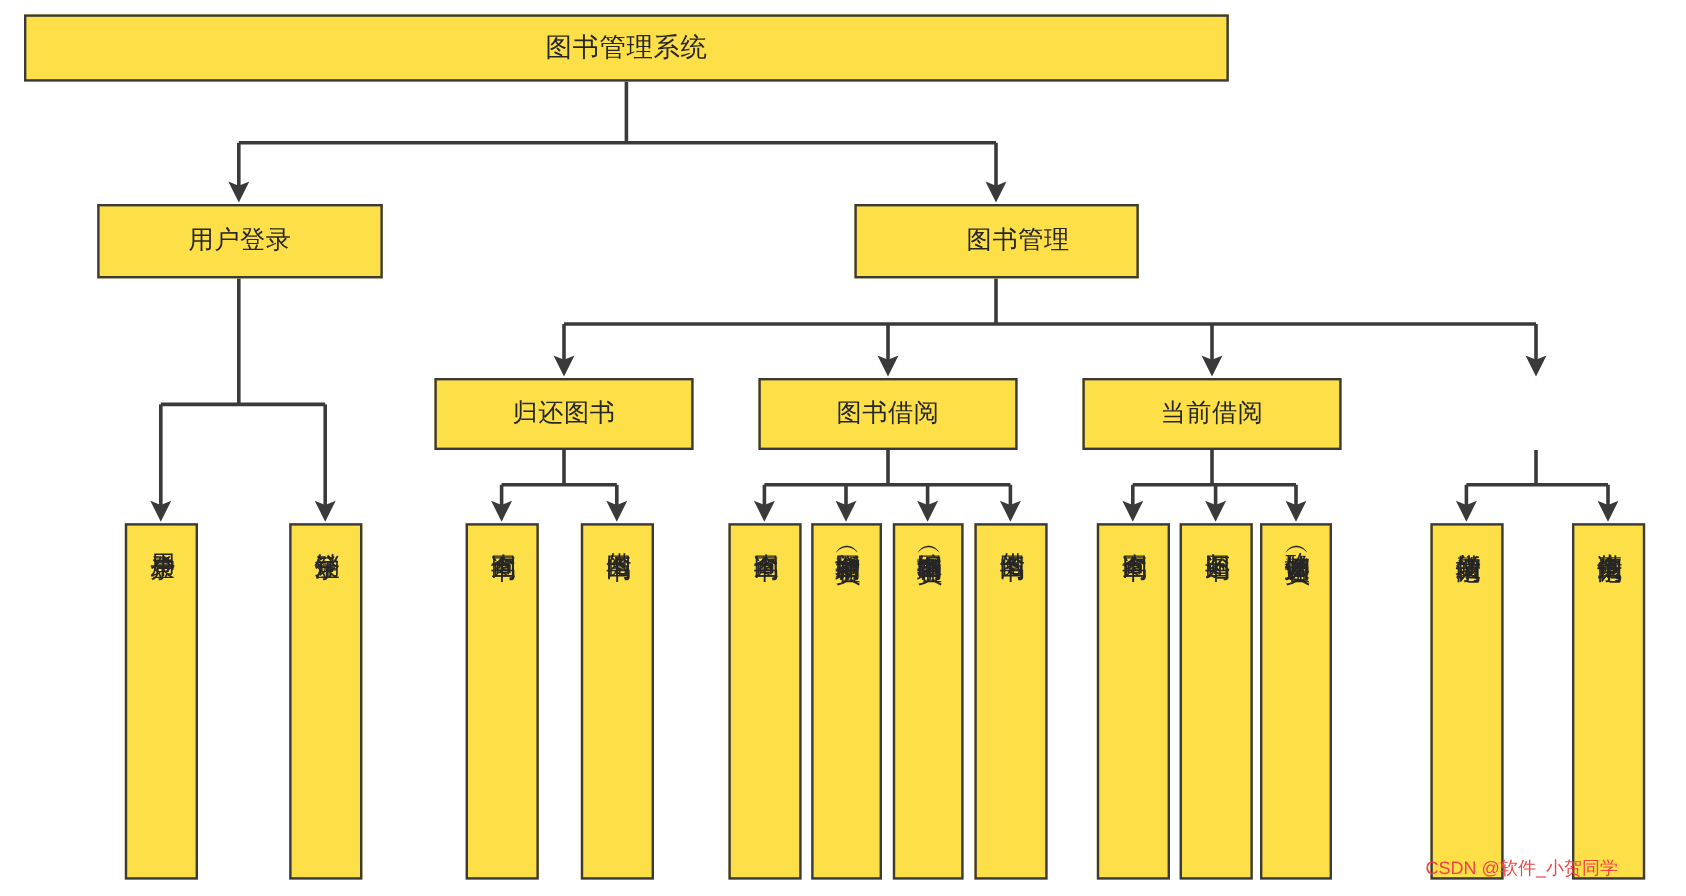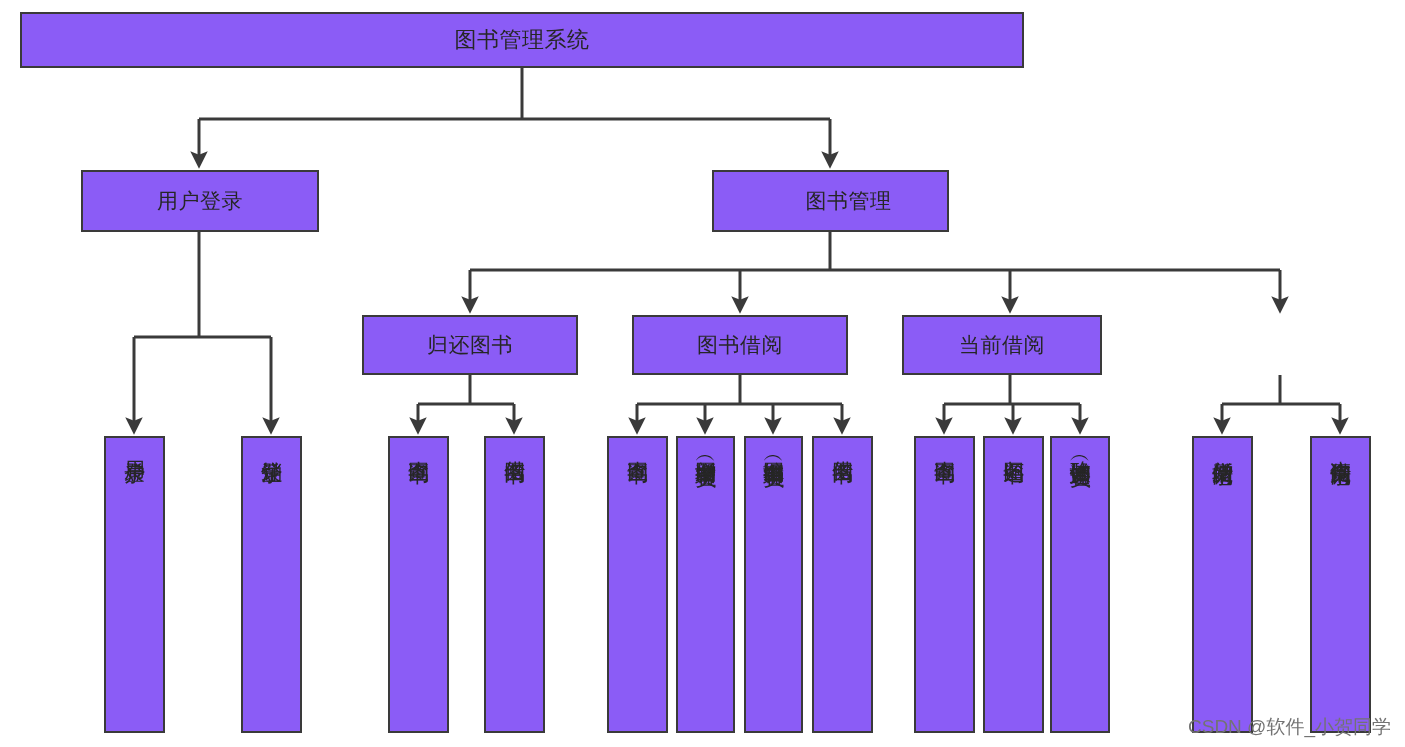--- a/index.html
+++ b/index.html
@@ -23,21 +23,21 @@
     position: absolute;
     left: 0;
     top: 0;
     width: 1405px;
     height: 747px;
     pointer-events: none;
   }
   .node {
     position: absolute;
     box-sizing: border-box;
-    background: #8b5cf6;
+    background: #fde047;
     border: 2.5px solid #3a3a3a;
     display: flex;
     align-items: center;
     justify-content: center;
     text-align: center;
     color: #262626;
     z-index: 2;
   }
   .node .label {
     display: block;
@@ -61,22 +61,22 @@
     text-orientation: upright;
     font-size: 21px;
     line-height: 1.06;
     letter-spacing: 1px;
     white-space: nowrap;
   }
   .watermark {
     position: absolute;
     left: 1188px;
     top: 714px;
-    font-size: 19px;
-    color: #737373;
+    font-size: 15px;
+    color: #ef4444;
     white-space: nowrap;
     z-index: 5;
     font-family: "Liberation Sans", "DejaVu Sans", sans-serif;
   }
 </style>
 </head>
 <body>
 
 <div id="canvas">
 
@@ -141,21 +141,21 @@
   <div class="node h" style="left:712px; top:170px; width:237px; height:62px;padding-left:36px;">
     <span class="label">图书管理</span>
   </div>
 
   <div class="node h" style="left:362px; top:315px; width:216px; height:60px;">
     <span class="label">归还图书</span>
   </div>
   <div class="node h" style="left:632px; top:315px; width:216px; height:60px;">
     <span class="label">图书借阅</span>
   </div>
-  <div class="node h" style="left:902px; top:315px; width:200px; height:60px;">
+  <div class="node h" style="left:902px; top:315px; width:216px; height:60px;">
     <span class="label">当前借阅</span>
   </div>
 
   <div class="node v" style="left:104px; top:436px; width:61px; height:297px;">
     <span class="label">用户登录</span>
   </div>
   <div class="node v" style="left:241px; top:436px; width:61px; height:297px;">
     <span class="label">注销登录</span>
   </div>
   <div class="node v" style="left:388px; top:436px; width:61px; height:297px;">

